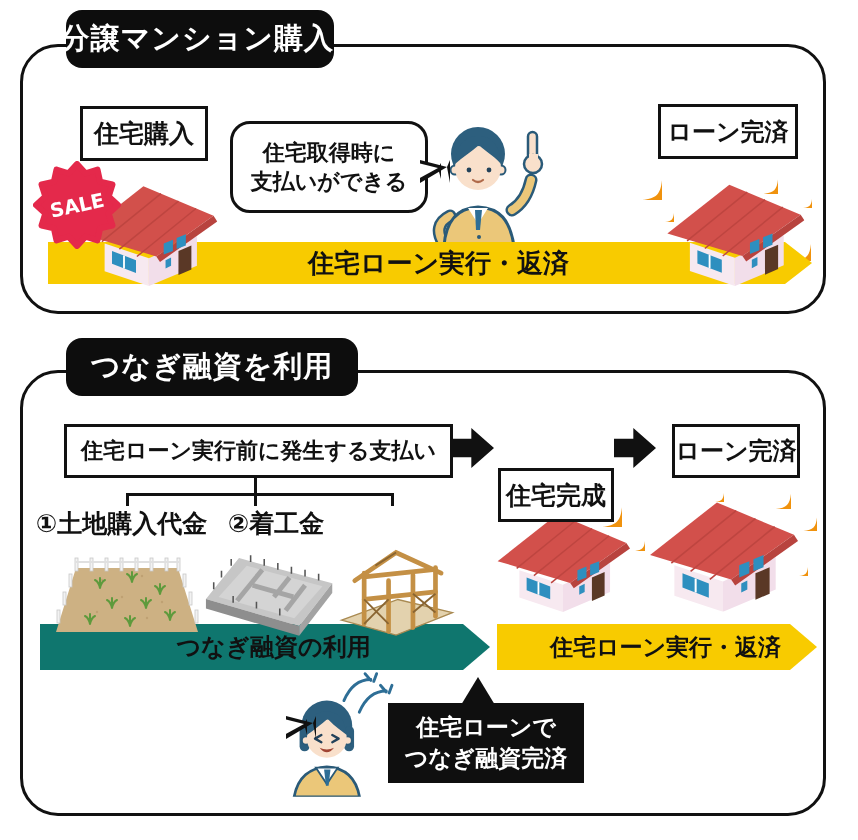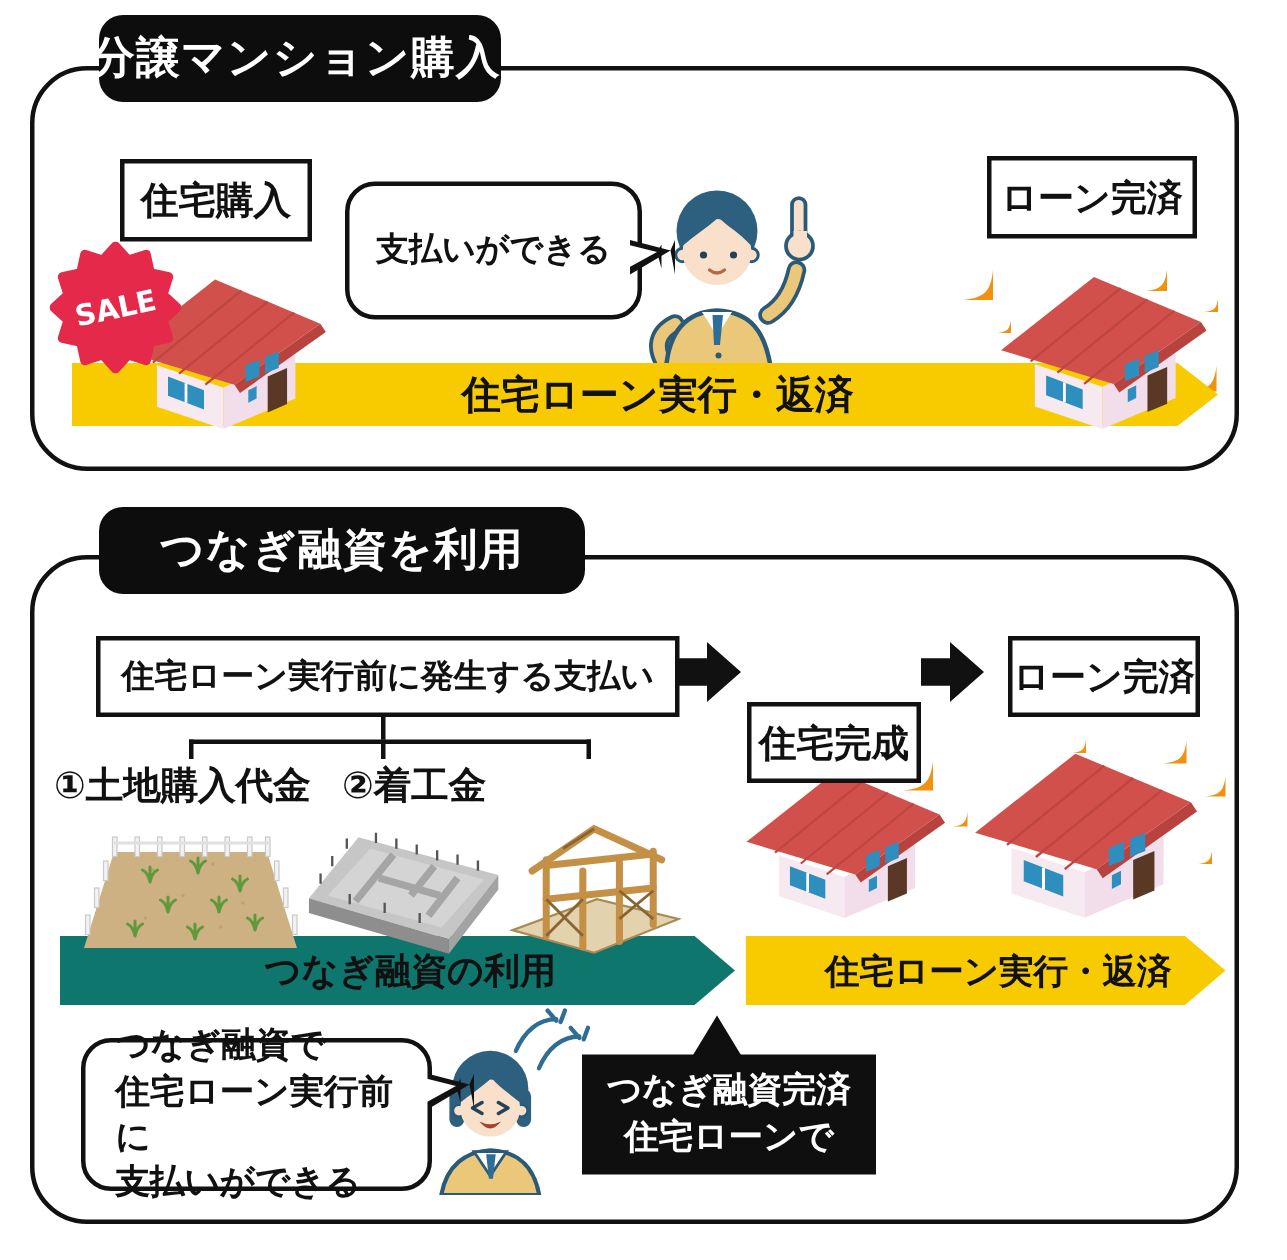--- a/index.html
+++ b/index.html
@@ -215,20 +215,21 @@
   <div class="wbox" style="left:80px;top:106px;width:122px;height:49px;font-size:25px;">
     <span>住宅購入</span>
   </div>
 
   <svg class="art z5" style="left:33px;top:161px;" width="88" height="88" viewBox="0 0 86 86">
     <polygon points="83,43 73.9,51.3 77.6,63 65.6,65.6 63,77.6 51.3,73.9 43,83 34.7,73.9 23,77.6 20.4,65.6 8.4,63 12.1,51.3 3,43 12.1,34.7 8.4,23 20.4,20.4 23,8.4 34.7,12.1 43,3 51.3,12.1 63,8.4 65.6,20.4 77.6,23 73.9,34.7" fill="#E4294B" stroke="#E4294B" stroke-width="6" stroke-linejoin="round"></polygon>
     <text x="43" y="50" text-anchor="middle" font-size="19" font-weight="bold" fill="#fff" transform="rotate(-12 43 43)">SALE</text>
   </svg>
 
   <div class="bubble" style="left:230px;top:121px;width:192px;height:86px;font-size:22px;align-items:center;">
+    <span class="ln">住宅取得時に</span>
     <span class="ln">支払いができる</span>
   </div>
   <div class="tail-o" style="left:420px;top:160px;border-top:7px solid transparent;border-bottom:16px solid transparent;border-left:27px solid #111;"></div>
   <div class="tail-i" style="left:418px;top:163px;border-top:5px solid transparent;border-bottom:11px solid transparent;border-left:20px solid #fff;"></div>
 
   <svg class="art z1" style="left:416px;top:118px;" width="140" height="128" viewBox="0 0 140 128">
     <use href="#sym-man"></use>
   </svg>
 
   <div class="wbox" style="left:658px;top:104px;width:134px;height:49px;font-size:24px;">
@@ -262,21 +263,21 @@
   </div>
 
   <svg class="art z3" style="left:74px;top:166px;" width="148" height="120" viewBox="0 0 150 130">
       <use href="#sym-house"></use>
     </svg>
   <svg class="art z3" style="left:660px;top:164px;" width="148" height="122" viewBox="0 0 150 130">
       <use href="#sym-house"></use>
     </svg>
 
   <div class="panel" style="left:20px;top:370px;width:800px;height:440px;"></div>
-  <div class="badge" style="left:66px;top:338px;width:324px;height:58px;">
+  <div class="badge" style="left:66px;top:338px;width:292px;height:58px;">
     <span>つなぎ融資を利用</span>
   </div>
 
   <div class="wbox" style="left:64px;top:424px;width:383px;height:48px;font-size:22px;">
     <span>住宅ローン実行前に発生する支払い</span>
   </div>
 
   <div class="flow-arrow" style="left:452px;top:428px;width:42px;height:40px;"></div>
 
   <div class="wbox" style="left:498px;top:424px;width:110px;height:48px;font-size:25px;margin-top:44px;">
@@ -338,34 +339,29 @@
       <use href="#sym-spark"></use>
     </svg>
 
   <svg class="art z3" style="left:494px;top:494px;" width="136" height="118" viewBox="0 0 150 130">
       <use href="#sym-house"></use>
     </svg>
   <svg class="art z3" style="left:646px;top:480px;" width="152" height="132" viewBox="0 0 150 130">
       <use href="#sym-house"></use>
     </svg>
 
-  <div class="bubble" style="left:54px;top:692px;width:234px;height:102px;font-size:23px;align-items:flex-start;padding-left:20px;box-sizing:border-box;">
-    <span class="ln">つなぎ融資で</span>
-    <span class="ln">住宅ローン実行前に</span>
-    <span class="ln">支払いができる</span>
-  </div>
   <div class="tail-o" style="left:286px;top:716px;border-top:7px solid transparent;border-bottom:16px solid transparent;border-left:27px solid #111;"></div>
   <div class="tail-i" style="left:284px;top:719px;border-top:5px solid transparent;border-bottom:11px solid transparent;border-left:20px solid #fff;"></div>
 
   <svg class="art z1" style="left:276px;top:690px;" width="118" height="110" viewBox="0 0 130 114">
       <use href="#sym-woman"></use>
     </svg>
   <svg class="art z1" style="left:338px;top:666px;" width="58" height="50" viewBox="0 0 60 52">
       <use href="#sym-joy"></use>
     </svg>
 
   <div class="callout-tip" style="left:461px;top:677px;"></div>
   <div class="callout" style="left:388px;top:703px;width:196px;height:80px;font-size:23px;line-height:1.35;">
+    <span>住宅ローンで</span>
     <span>つなぎ融資完済</span>
-    <span>住宅ローンで</span>
   </div>
 
 </div>
 
 </body></html>

